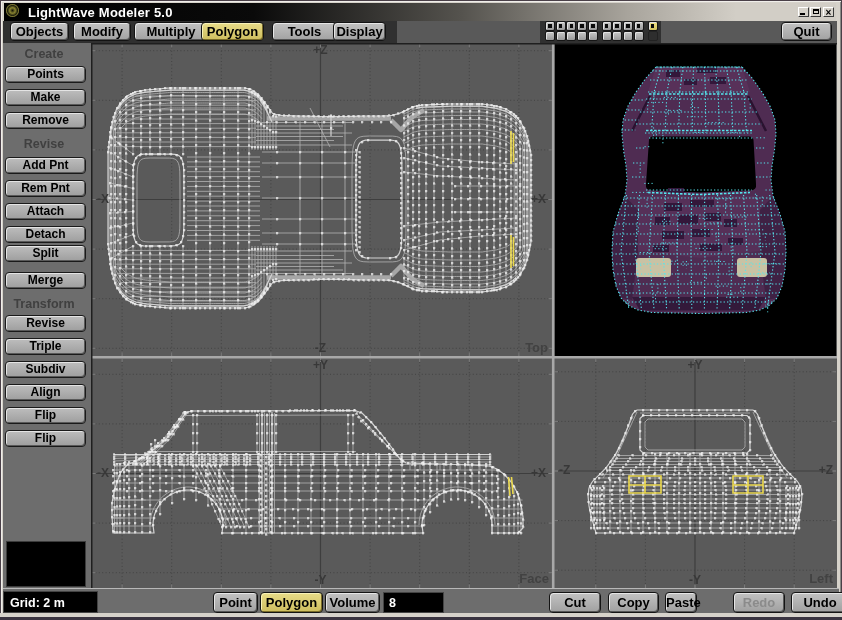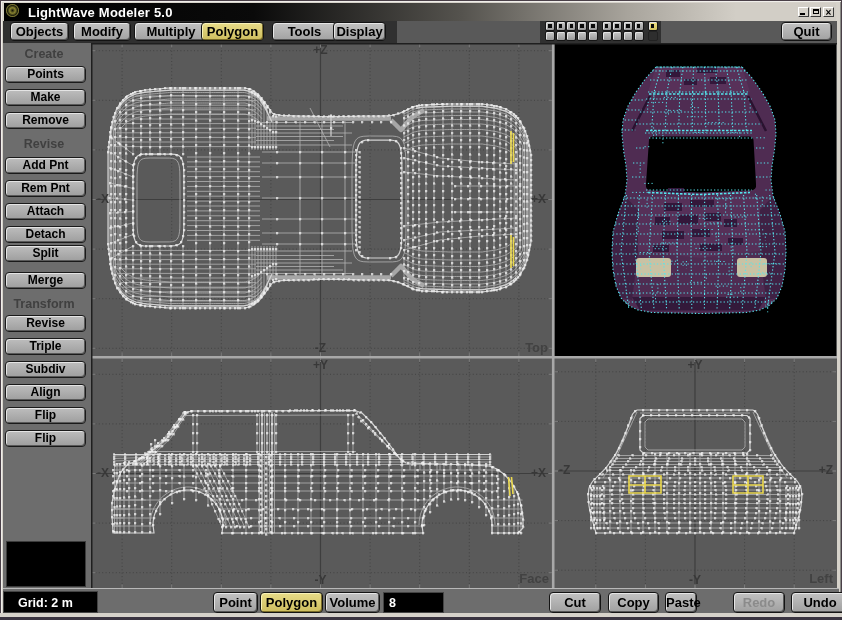--- a/index.html
+++ b/index.html
@@ -35,21 +35,21 @@
 #sideblack { position:absolute; left:6px; top:541px; width:80px; height:46px; background:#000;
   border:1px solid #3c3c3c; }
 .sbtn { position:absolute; left:5px; width:81px; height:17px; background:linear-gradient(180deg,#bdbdbd,#9e9e9e);
   border-radius:4px; border:1px solid #1a1a1a; box-shadow:inset 1px 1px 0 #e4e4e4, inset -1px -1px 0 #595959;
   font-weight:bold; font-size:12px; text-align:center; line-height:15px; color:#000; }
 .slab { position:absolute; left:0; width:88px; text-align:center; font-weight:bold; font-size:12.5px;
   color:#404040; }
 #botbar { position:absolute; left:3px; top:588px; width:836px; height:26px; background:#6d6d6d;
   border-top:1px solid #b8b8b8; }
 #gridbox { position:absolute; left:3px; top:591px; width:95px; height:22px; background:#000;
-  color:#fff; font-weight:bold; font-size:12.5px; line-height:22px; padding-left:14px;
+  color:#fff; font-weight:bold; font-size:12.5px; line-height:22px; padding-left:6px;
   border:1px solid #444; }
 #numbox { position:absolute; left:383px; top:591.5px; width:61px; height:21px; background:#000;
   color:#fff; font-weight:bold; font-size:12.5px; line-height:21px; padding-left:5px;
   border:1px solid #444; }
 .bbtn { position:absolute; top:591.5px; height:21px; background:linear-gradient(180deg,#c2c2c2,#a0a0a0);
   border-radius:4px; border:1px solid #141414; box-shadow:inset 1px 1px 0 #e6e6e6, inset -1px -1px 0 #565656;
   font-weight:bold; font-size:13px; text-align:center; line-height:19px; color:#000; }
 .dis { color:#8b8b8b !important; }
 #botstrip { position:absolute; left:0; top:613px; width:842px; height:7px; background:#d6d2ca;
   border-bottom:3px solid #3a3440; }

